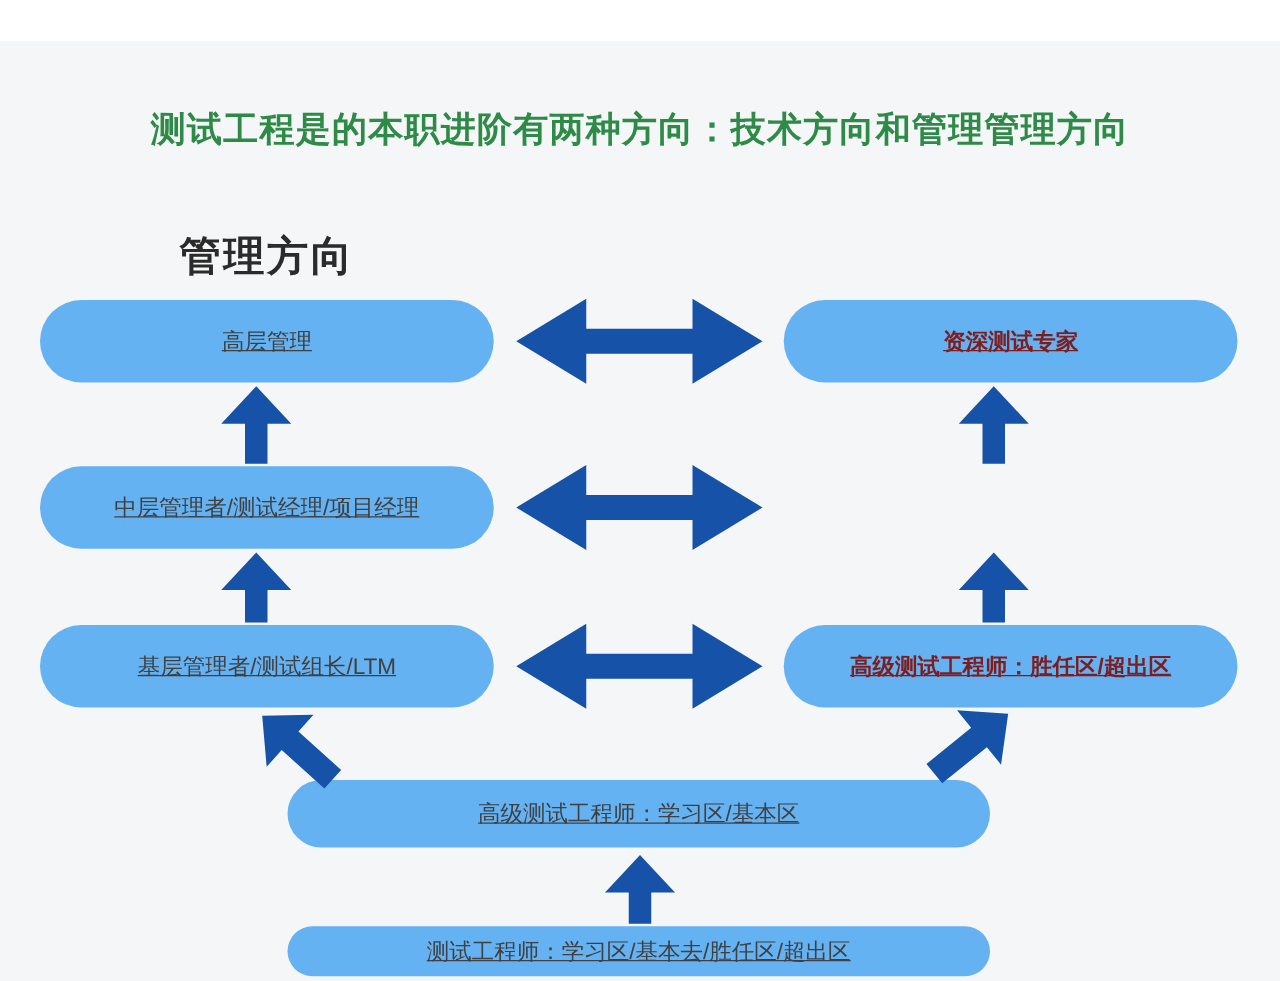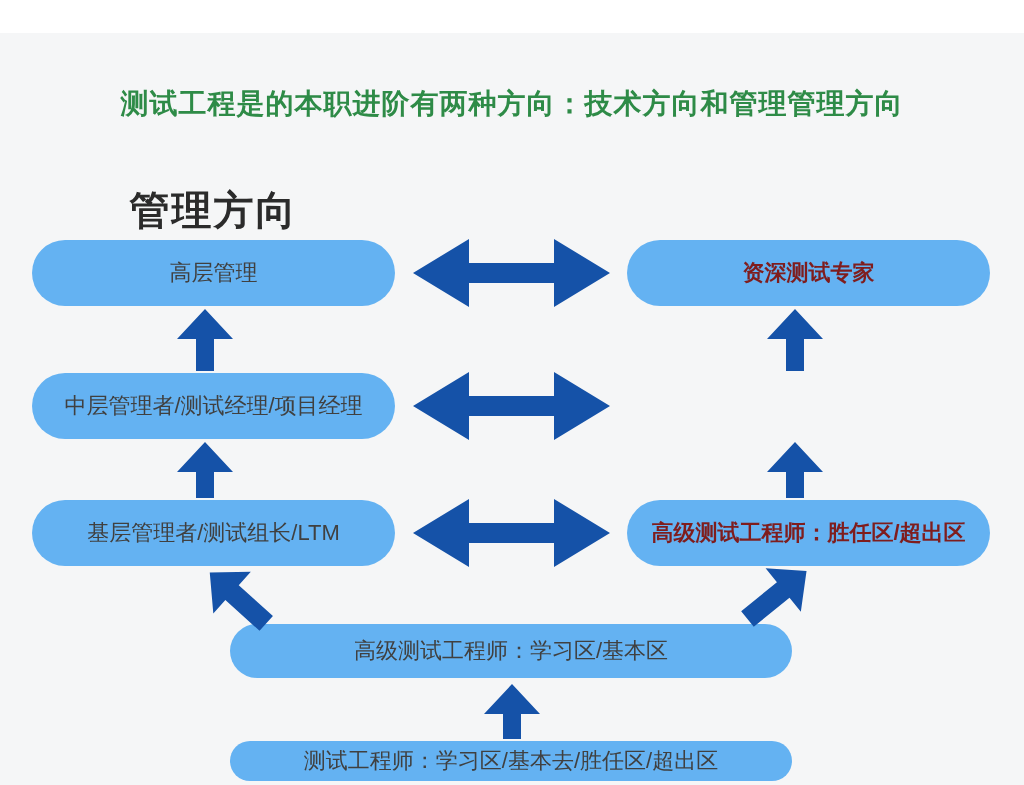--- a/index.html
+++ b/index.html
@@ -9,29 +9,29 @@
     font-family:"Liberation Sans",sans-serif;
     margin-top:33px;
   }
   .title{
     position:absolute;top:52px;left:0;width:100%;text-align:center;
     font-size:28px;font-weight:700;letter-spacing:1px;
     color:var(--title-green,#2e8b47);
   }
   .col-heading{
     position:absolute;top:150px;width:363px;text-align:center;
-    font-size:40px;font-weight:700;letter-spacing:2px;
+    font-size:33px;font-weight:700;letter-spacing:2px;
     color:var(--heading-text,#2b2b2b);
   }
   .col-heading.left{left:32px;}
   .col-heading.right{left:627px;}
   .box{
     position:absolute;display:flex;align-items:center;justify-content:center;
     background:var(--box-fill,#64b2f2);border-radius:999px;
-    color:var(--box-text,#404040);font-size:22px;text-align:left;
+    color:var(--box-text,#404040);font-size:18px;text-align:left;text-decoration:underline;
   }
   .side{width:363px;height:66px;}
   .left-col{left:32px;}
   .right-col{left:627px;font-weight:700;color:#7f1d1d;}
   .row1{top:207px}.row2{top:340px}.row3{top:467px}
   .center-col{left:230px;width:562px;}
   .c1{top:591px;height:54px;}
   .c2{top:708px;height:40px;}
   .arrows{position:absolute;left:0;top:0;width:1024px;height:785px;pointer-events:none;}
   .arrow{fill:var(--arrow,#1552a8);}

